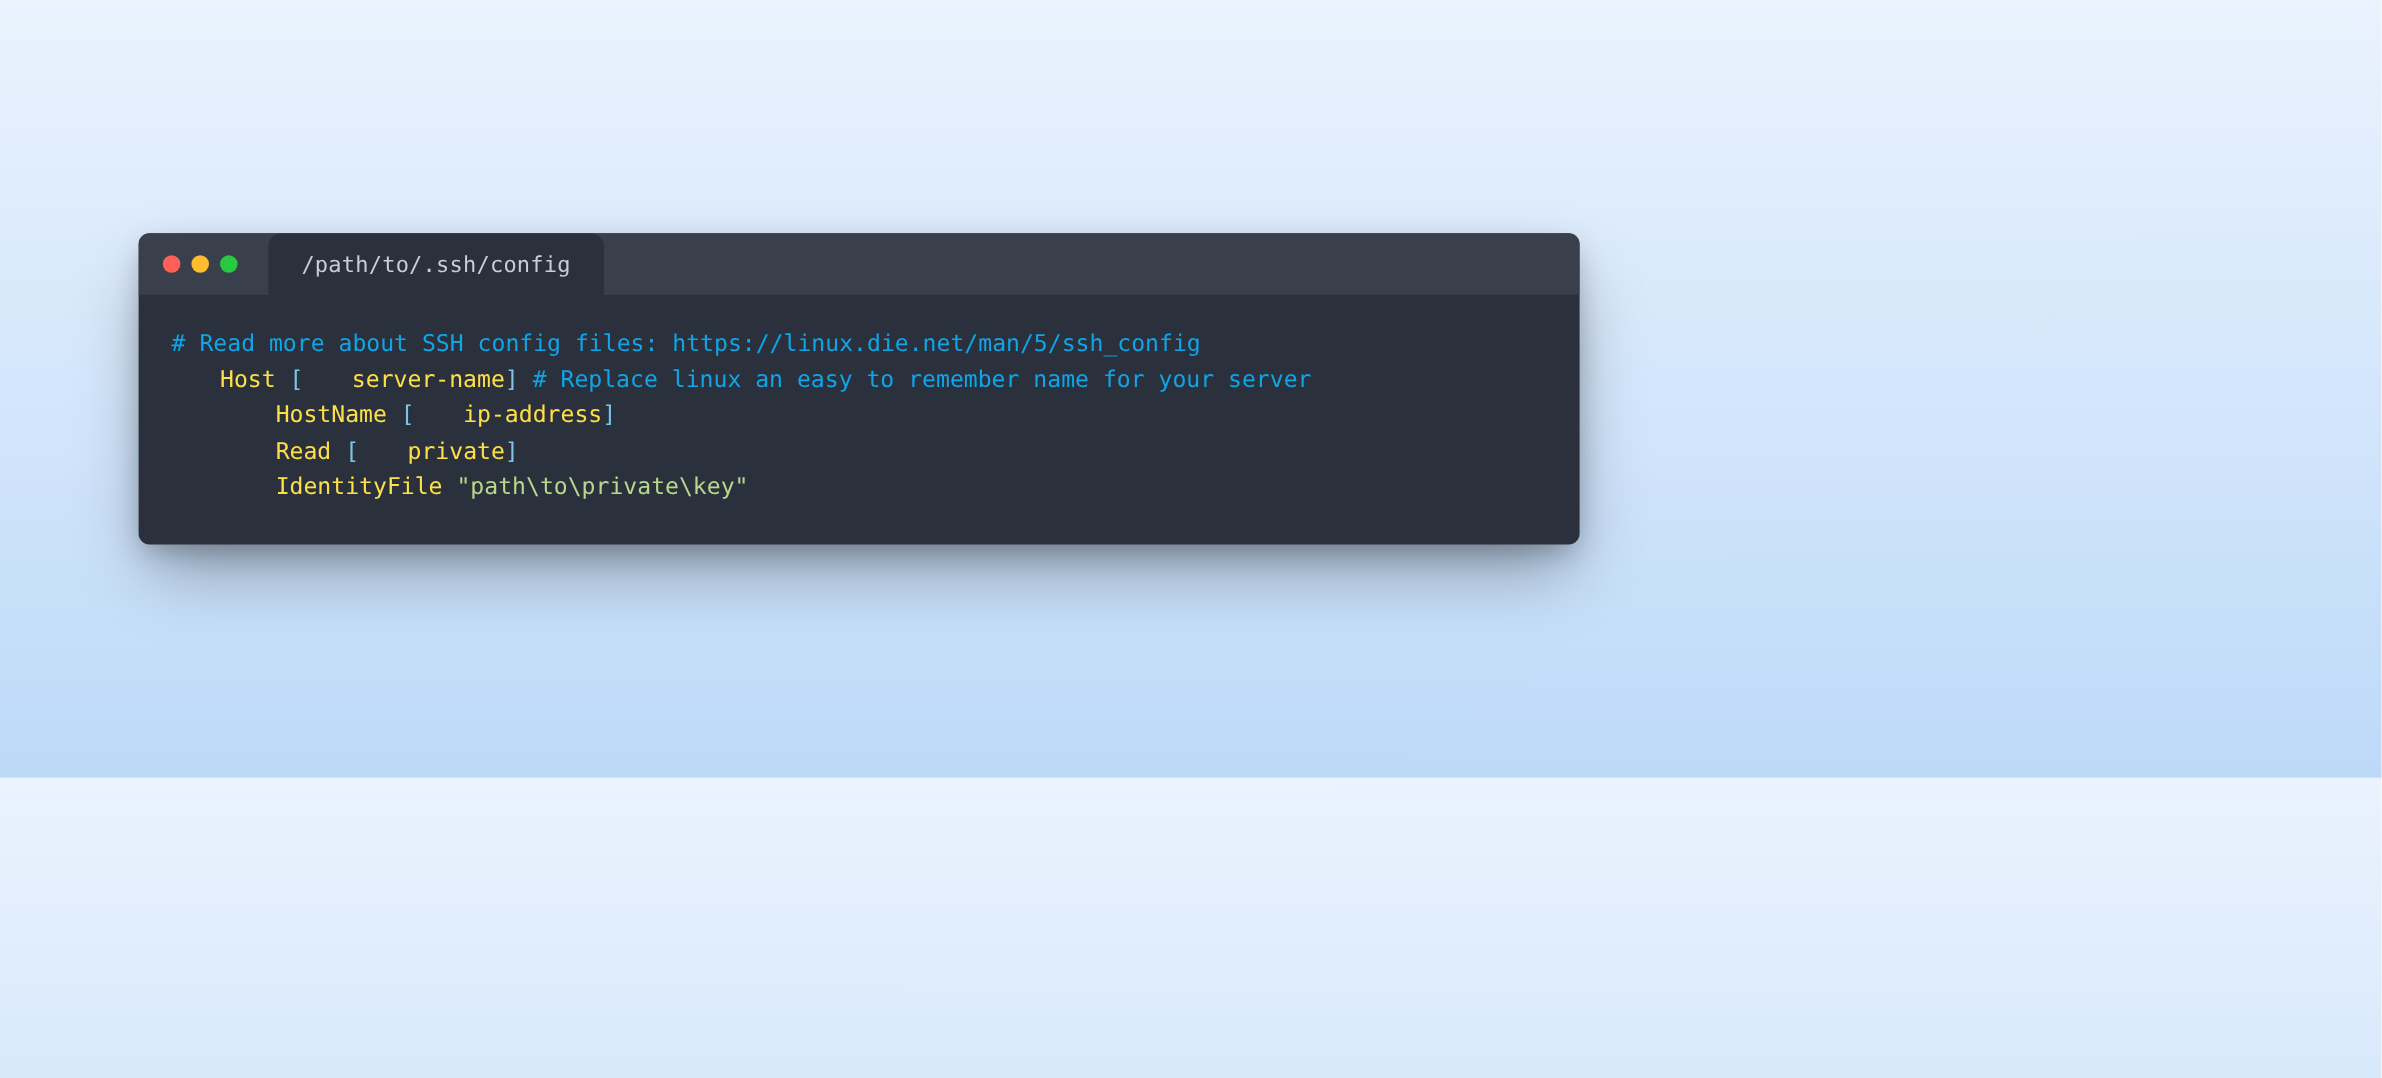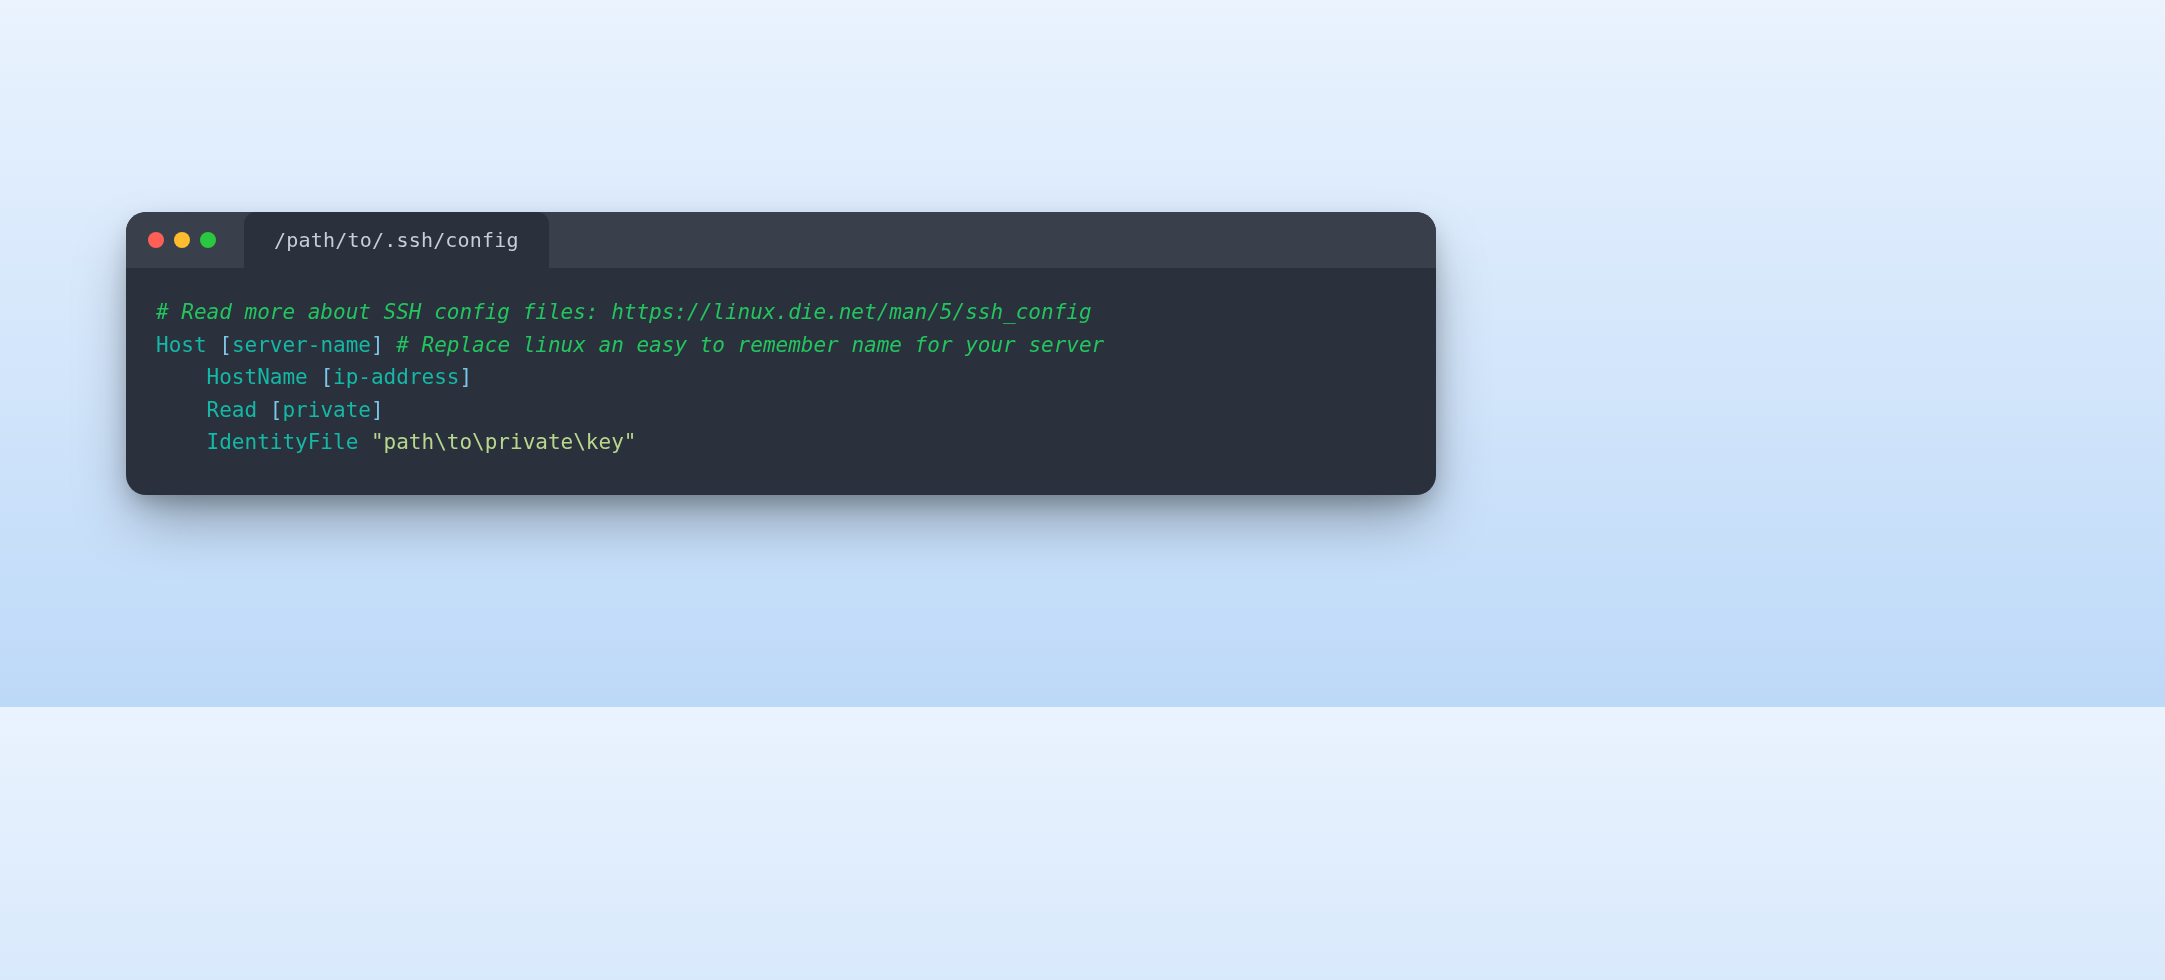--- a/index.html
+++ b/index.html
@@ -8,21 +8,21 @@
     height: 707px;
     background: linear-gradient(180deg, #eaf3fe 0%, #bdd9f8 100%);
     display: flex;
     align-items: center;
     justify-content: center;
     font-family: ui-monospace, "SF Mono", Menlo, Consolas, monospace;
   }
   .window {
     width: 1310px;
     background: #2a313c;
-    border-radius: 20px;
+    border-radius: 10px;
     box-shadow: 0 30px 60px -10px rgba(0,0,0,0.35), 0 10px 25px -5px rgba(0,0,0,0.25);
     overflow: hidden;
   }
   .titlebar {
     height: 56px;
     background: #39404b;
     display: flex;
     align-items: center;
     padding-left: 22px;
   }
@@ -54,24 +54,24 @@
     position: relative;
     top: 0;
   }
   .code {
     padding: 28px 30px 36px 30px;
     font-size: 21px;
     line-height: 1.55;
     white-space: pre;
     color: #e6e9ed;
   }
-  .c-comment { color: #22c55e; font-style: italic; }
+  .c-comment { color: #0ea5e9; }
   .c-bracket { color: #7cc4e8; }
   .c-string { color: #b7d88c; }
-  .c-default { color: #14b8a6; }
+  .c-default { color: #fde047; margin-left: 44px; }
 </style>
 </head>
 <body>
 
 <div class="window">
   <div class="titlebar">
     <div class="traffic-lights">
       <div class="light red"></div>
       <div class="light yellow"></div>
       <div class="light green"></div>

